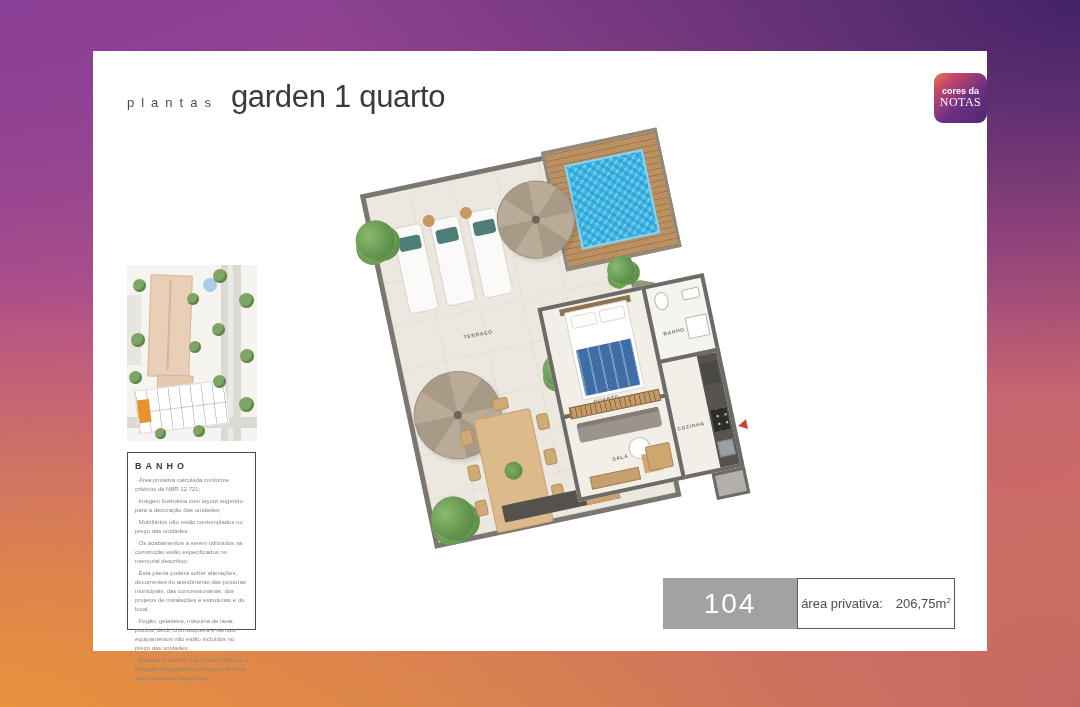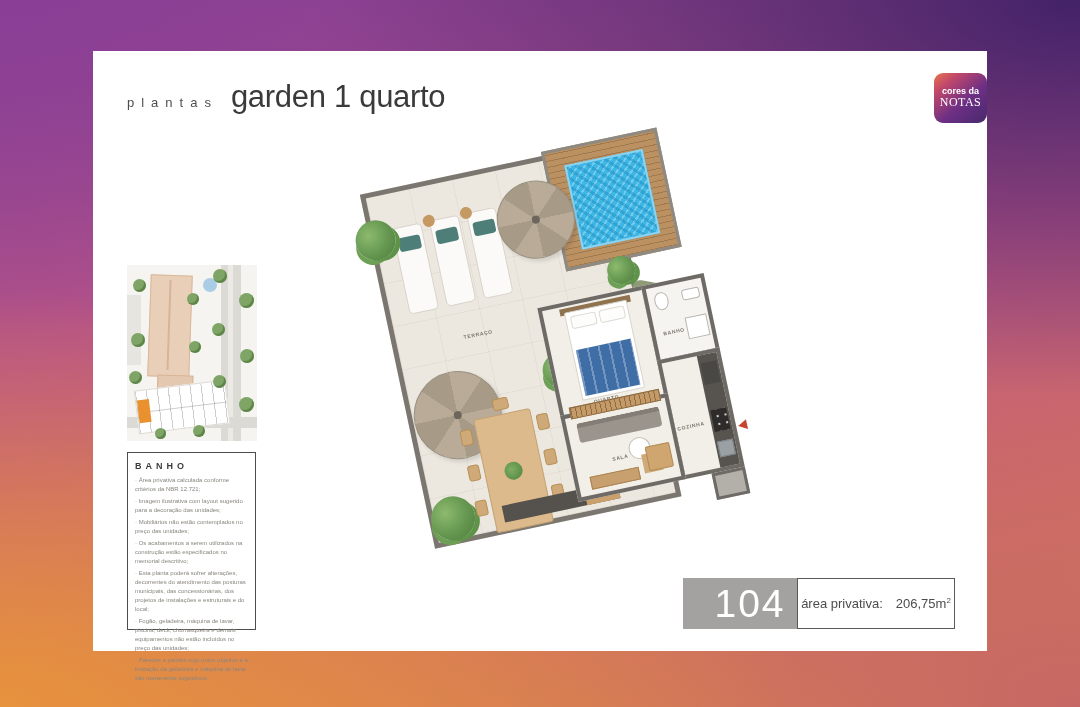--- a/index.html
+++ b/index.html
@@ -47,22 +47,22 @@
   .tree{position:absolute;border-radius:50%;background:#7ea565;box-shadow:inset -2px -2px 0 rgba(70,110,50,0.55);}
 
   
   .notes{position:absolute;left:34px;top:401px;width:129px;height:178px;border:1px solid #4d4d4d;background:#fff;box-sizing:border-box;padding:8px 7px;}
   .notes h4{margin:0 0 5px 0;font-size:9px;font-weight:600;letter-spacing:4px;color:#3d3d3d;}
   .notes ul{margin:0;padding:0;list-style:none;}
   .notes li{font-size:6px;line-height:1.5;color:#8a867f;margin-bottom:3px;}
   .notes li::before{content:"· ";}
 
   
-  .badge-num{position:absolute;left:590px;top:527px;width:134px;height:51px;background:#a3a2a0;
-    display:flex;align-items:center;justify-content:center;color:#fff;font-size:39px;font-weight:300;letter-spacing:2px;}
+  .badge-num{position:absolute;left:570px;top:527px;width:134px;height:51px;background:#a3a2a0;
+    display:flex;align-items:center;justify-content:center;color:#fff;font-size:28px;font-weight:300;letter-spacing:2px;}
   .badge-area{position:absolute;left:704px;top:527px;width:158px;height:51px;background:#fff;border:1px solid #5a5a5a;box-sizing:border-box;
     display:flex;align-items:center;justify-content:center;gap:13px;font-size:13px;color:#4c4c4c;}
   .badge-area sup{font-size:8px;}
 
   
   .fp{position:absolute;left:303px;top:106px;width:322px;height:382px;transform:rotate(-12deg);}
   .fp *{position:absolute;box-sizing:border-box;}
   .fp-terrace{left:0;top:0;width:252px;height:362px;background-color:#ece8e0;border:5px solid #7b7770;
     background-image:
       repeating-linear-gradient(90deg, rgba(120,110,95,0.07) 0 1px, transparent 1px 44px),

